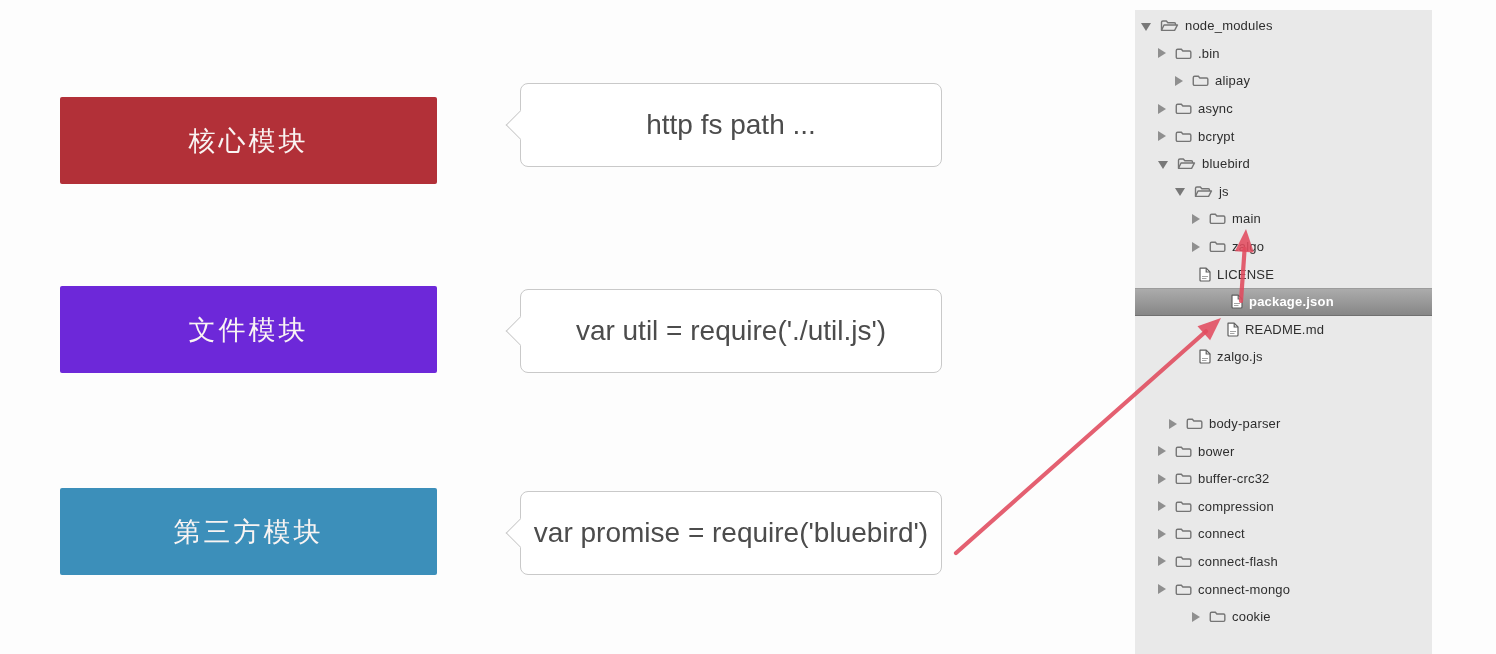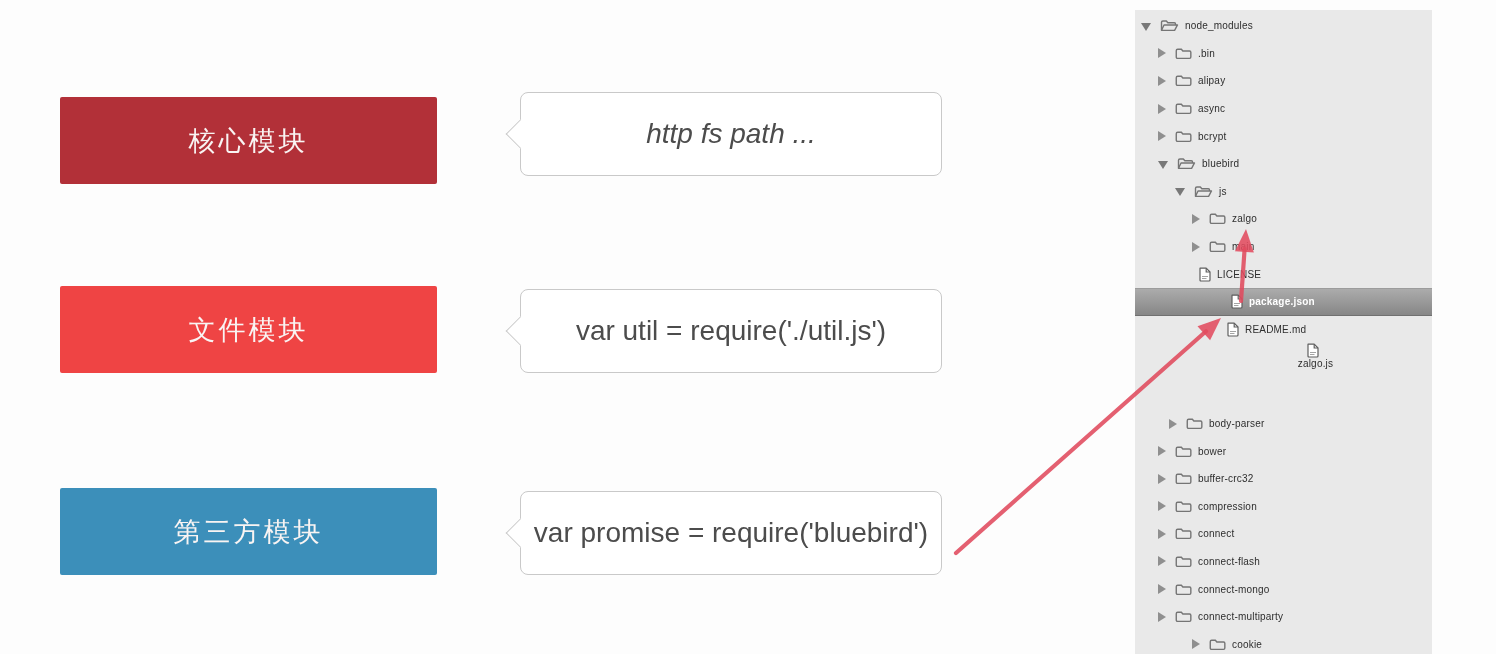--- a/index.html
+++ b/index.html
@@ -21,21 +21,21 @@
   .box-2{top:286px;}
   .box-3{top:488px;}
 
   
   .bubble{
     position:absolute;left:520px;width:420px;height:82px;
     background:#ffffff;border:1.5px solid #c9c9c9;border-radius:8px;
     display:flex;align-items:center;justify-content:center;
     font-size:28px;color:#4c4c4c;white-space:nowrap;
   }
-  .bubble-1{top:92px;font-style:italic;}
+  .bubble-1{top:83px;}
   .bubble-2{top:289px;}
   .bubble-3{top:491px;}
   .bubble .tail{
     position:absolute;left:-11px;top:50%;width:20px;height:20px;
     background:#ffffff;border-left:1.5px solid #c9c9c9;border-bottom:1.5px solid #c9c9c9;
     transform:translateY(-50%) rotate(45deg);
   }
 
   
   .tree-panel{
@@ -52,39 +52,39 @@
   .twisty.collapsed{
     border-top:5px solid transparent;border-bottom:5px solid transparent;
     border-left:8px solid #8f8f8f;
   }
   .twisty.expanded{
     border-left:5px solid transparent;border-right:5px solid transparent;
     border-top:8px solid #787878;margin-top:2px;
   }
   .node-icon{flex:none;margin-right:6px;display:flex;align-items:center;}
   .node-icon svg{display:block;}
-  .node-label{font-size:10px;color:#2e2e2e;letter-spacing:0.2px;}
+  .node-label{font-size:13px;color:#2e2e2e;letter-spacing:0.2px;}
   .tree-row.selected{
     background:linear-gradient(#adadad,#858585);
     box-shadow:inset 0 1px 0 #9c9c9c, inset 0 -1px 0 #707070;
   }
   .tree-row.selected .node-label{color:#ffffff;font-weight:bold;}
 
   
   #arrow-layer{position:absolute;left:0;top:0;pointer-events:none;}
 </style>
 </head>
 <body>
 
 <div class="stage">
 
   <div class="module-box box-1" style="background: rgb(178, 48, 56);">
     <span>核心模块</span>
   </div>
-  <div class="module-box box-2" style="background: #ef4444;">
+  <div class="module-box box-2" style="background: #6d28d9;">
     <span>文件模块</span>
   </div>
   <div class="module-box box-3" style="background: rgb(60, 143, 186);">
     <span>第三方模块</span>
   </div>
 
   <div class="bubble bubble-1">
     <span class="tail"></span>
     <span>http fs path ...</span>
   </div>
@@ -110,21 +110,21 @@
   </div>
       <div class="tree-row" style="padding-left: 23px;">
     <span class="twisty collapsed"></span>
     <span class="node-icon">
           <svg width="17" height="13" viewBox="0 0 18 14">
             <path d="M1.2 4 q0-1.6 1.5-1.6 h4 l1.6 1.9 h7.2 q1.4 0 1.4 1.4 v5.1 q0 1.4 -1.4 1.4 H2.6 q-1.4 0 -1.4 -1.4 z" fill="none" stroke="#757575" stroke-width="1.5"></path>
           </svg>
         </span>
     <span class="node-label">.bin</span>
   </div>
-      <div class="tree-row" style="padding-left: 23px;">
+      <div class="tree-row" style="padding-left: 40px;">
     <span class="twisty collapsed"></span>
     <span class="node-icon">
           <svg width="17" height="13" viewBox="0 0 18 14">
             <path d="M1.2 4 q0-1.6 1.5-1.6 h4 l1.6 1.9 h7.2 q1.4 0 1.4 1.4 v5.1 q0 1.4 -1.4 1.4 H2.6 q-1.4 0 -1.4 -1.4 z" fill="none" stroke="#757575" stroke-width="1.5"></path>
           </svg>
         </span>
     <span class="node-label">alipay</span>
   </div>
       <div class="tree-row" style="padding-left: 23px;">
     <span class="twisty collapsed"></span>
@@ -164,30 +164,30 @@
         </span>
     <span class="node-label">js</span>
   </div>
       <div class="tree-row" style="padding-left: 57px;">
     <span class="twisty collapsed"></span>
     <span class="node-icon">
           <svg width="17" height="13" viewBox="0 0 18 14">
             <path d="M1.2 4 q0-1.6 1.5-1.6 h4 l1.6 1.9 h7.2 q1.4 0 1.4 1.4 v5.1 q0 1.4 -1.4 1.4 H2.6 q-1.4 0 -1.4 -1.4 z" fill="none" stroke="#757575" stroke-width="1.5"></path>
           </svg>
         </span>
+    <span class="node-label">main</span>
+  </div>
+      <div class="tree-row" style="padding-left: 57px;">
+    <span class="twisty collapsed"></span>
+    <span class="node-icon">
+          <svg width="17" height="13" viewBox="0 0 18 14">
+            <path d="M1.2 4 q0-1.6 1.5-1.6 h4 l1.6 1.9 h7.2 q1.4 0 1.4 1.4 v5.1 q0 1.4 -1.4 1.4 H2.6 q-1.4 0 -1.4 -1.4 z" fill="none" stroke="#757575" stroke-width="1.5"></path>
+          </svg>
+        </span>
     <span class="node-label">zalgo</span>
-  </div>
-      <div class="tree-row" style="padding-left: 57px;">
-    <span class="twisty collapsed"></span>
-    <span class="node-icon">
-          <svg width="17" height="13" viewBox="0 0 18 14">
-            <path d="M1.2 4 q0-1.6 1.5-1.6 h4 l1.6 1.9 h7.2 q1.4 0 1.4 1.4 v5.1 q0 1.4 -1.4 1.4 H2.6 q-1.4 0 -1.4 -1.4 z" fill="none" stroke="#757575" stroke-width="1.5"></path>
-          </svg>
-        </span>
-    <span class="node-label">main</span>
   </div>
       <div class="tree-row" style="padding-left: 64px;">
 
     <span class="node-icon">
           <svg width="12" height="15" viewBox="0 0 12 15">
             <path d="M1 1.2 h6.2 l3.8 3.8 v8 q0 1 -1 1 h-8 q-1 0 -1 -1 z" fill="#ffffff" stroke="#5f5f5f" stroke-width="1.2" stroke-linejoin="round"></path>
             <path d="M7.2 1.2 v3.8 h3.8" fill="none" stroke="#5f5f5f" stroke-width="1.2"></path>
             <path d="M3 9.5 h6 M3 11.5 h4.5" stroke="#9a9a9a" stroke-width="0.9"></path>
           </svg>
         </span>
@@ -208,21 +208,21 @@
 
     <span class="node-icon">
           <svg width="12" height="15" viewBox="0 0 12 15">
             <path d="M1 1.2 h6.2 l3.8 3.8 v8 q0 1 -1 1 h-8 q-1 0 -1 -1 z" fill="#ffffff" stroke="#5f5f5f" stroke-width="1.2" stroke-linejoin="round"></path>
             <path d="M7.2 1.2 v3.8 h3.8" fill="none" stroke="#5f5f5f" stroke-width="1.2"></path>
             <path d="M3 9.5 h6 M3 11.5 h4.5" stroke="#9a9a9a" stroke-width="0.9"></path>
           </svg>
         </span>
     <span class="node-label">README.md</span>
   </div>
-      <div class="tree-row" style="padding-left: 64px; flex-direction: column;">
+      <div class="tree-row" style="padding-left: 64px;">
 
     <span class="node-icon">
           <svg width="12" height="15" viewBox="0 0 12 15">
             <path d="M1 1.2 h6.2 l3.8 3.8 v8 q0 1 -1 1 h-8 q-1 0 -1 -1 z" fill="#ffffff" stroke="#5f5f5f" stroke-width="1.2" stroke-linejoin="round"></path>
             <path d="M7.2 1.2 v3.8 h3.8" fill="none" stroke="#5f5f5f" stroke-width="1.2"></path>
             <path d="M3 9.5 h6 M3 11.5 h4.5" stroke="#9a9a9a" stroke-width="0.9"></path>
           </svg>
         </span>
     <span class="node-label">zalgo.js</span>
   </div>
@@ -281,29 +281,20 @@
     <span class="node-label">connect-flash</span>
   </div>
       <div class="tree-row" style="padding-left: 23px;">
     <span class="twisty collapsed"></span>
     <span class="node-icon">
           <svg width="17" height="13" viewBox="0 0 18 14">
             <path d="M1.2 4 q0-1.6 1.5-1.6 h4 l1.6 1.9 h7.2 q1.4 0 1.4 1.4 v5.1 q0 1.4 -1.4 1.4 H2.6 q-1.4 0 -1.4 -1.4 z" fill="none" stroke="#757575" stroke-width="1.5"></path>
           </svg>
         </span>
     <span class="node-label">connect-mongo</span>
-  </div>
-      <div class="tree-row" style="padding-left: 23px;">
-    <span class="twisty collapsed"></span>
-    <span class="node-icon">
-          <svg width="17" height="13" viewBox="0 0 18 14">
-            <path d="M1.2 4 q0-1.6 1.5-1.6 h4 l1.6 1.9 h7.2 q1.4 0 1.4 1.4 v5.1 q0 1.4 -1.4 1.4 H2.6 q-1.4 0 -1.4 -1.4 z" fill="none" stroke="#757575" stroke-width="1.5"></path>
-          </svg>
-        </span>
-    <span class="node-label">connect-multiparty</span>
   </div>
       <div class="tree-row" style="padding-left: 23px; margin-left: 34px;">
     <span class="twisty collapsed"></span>
     <span class="node-icon">
           <svg width="17" height="13" viewBox="0 0 18 14">
             <path d="M1.2 4 q0-1.6 1.5-1.6 h4 l1.6 1.9 h7.2 q1.4 0 1.4 1.4 v5.1 q0 1.4 -1.4 1.4 H2.6 q-1.4 0 -1.4 -1.4 z" fill="none" stroke="#757575" stroke-width="1.5"></path>
           </svg>
         </span>
     <span class="node-label">cookie</span>
   </div>

